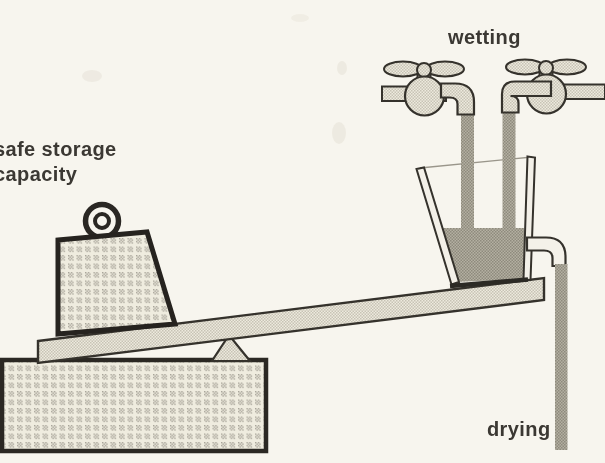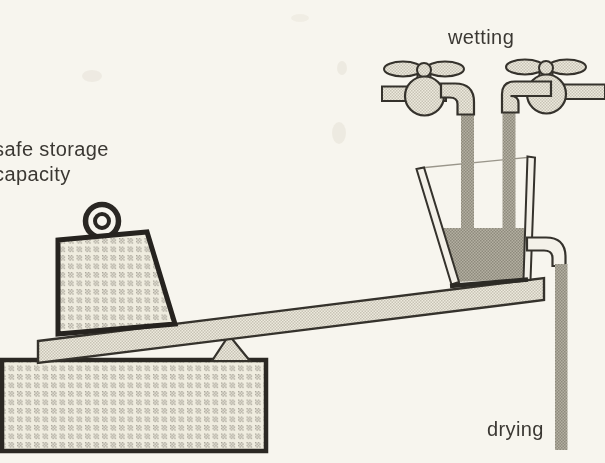--- a/index.html
+++ b/index.html
@@ -2,20 +2,21 @@
 <html><head>
 <meta charset="utf-8">
 <style>
   html,body{margin:0;padding:0;background:#e8e6e0;}
   .stage{
     position:relative;
     width:605px;height:463px;
     background:#f7f5ee;
     overflow:hidden;
     font-family:"Liberation Sans", sans-serif;
+    font-weight:bold;
   }
   svg{display:block;}
   text{
     font-family:"Liberation Sans", sans-serif;
     font-size:20px;
     fill:#3b3833;
     letter-spacing:0.4px;
   }
 </style>
 </head>

